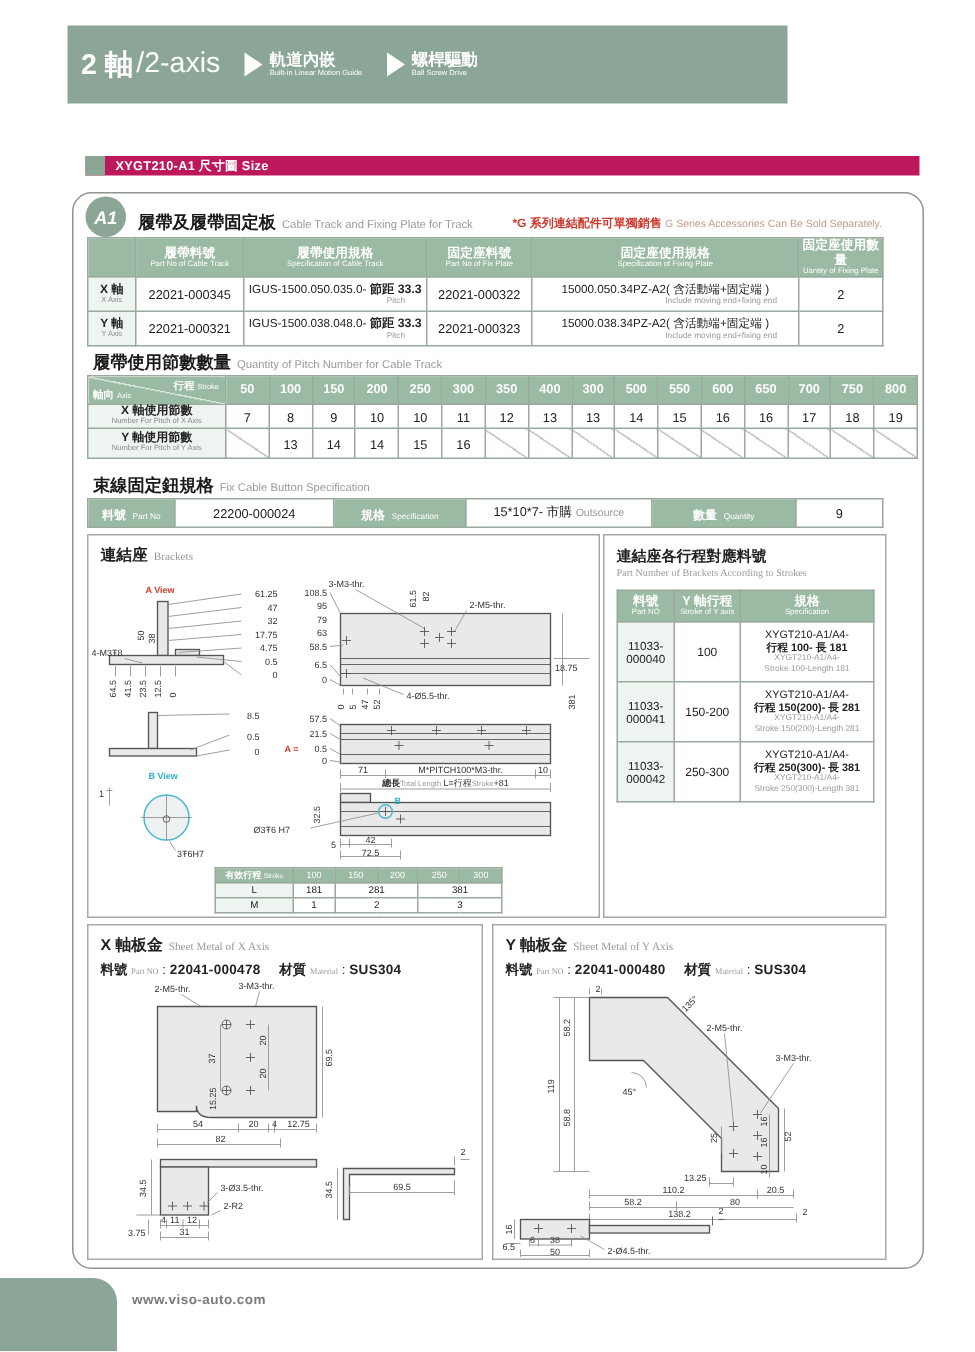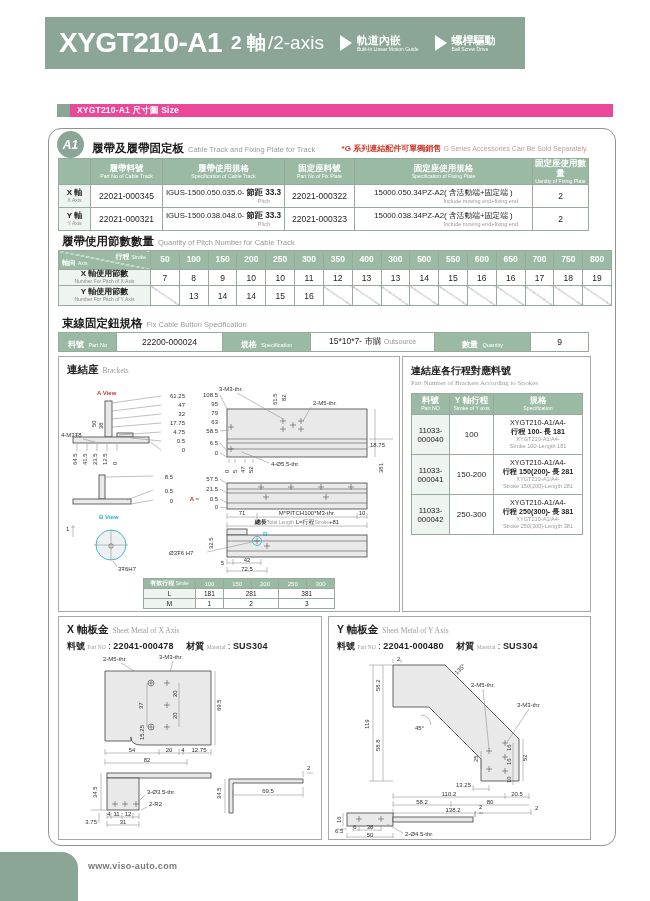--- a/index.html
+++ b/index.html
@@ -9,21 +9,21 @@
   
   .hdr{left:45px;top:17px;width:480px;height:52px;background:#8BA697;color:#fff;display:flex;align-items:center;}
   .hdr-title{font-size:28px;font-weight:bold;margin-left:14px;letter-spacing:-.5px;}
   .hdr-zh{font-size:19px;margin-left:9px;font-weight:bold;}
   .hdr-en{font-size:19px;margin-left:2px;font-weight:300;}
   .badge{display:flex;align-items:center;margin-left:16px;}
   .tri{width:0;height:0;border-top:8px solid transparent;border-bottom:8px solid transparent;border-left:12px solid #fff;margin-right:5px;}
   .badge-zh{font-size:11px;font-weight:bold;line-height:1.15;}
   .badge-en{font-size:5px;line-height:1.2;white-space:nowrap;}
   
-  .sizebar{left:57px;top:104px;width:556px;height:13px;background:#ec4899;display:flex;align-items:center;}
+  .sizebar{left:57px;top:104px;width:556px;height:13px;background:#be185d;display:flex;align-items:center;}
   .sizebar .sq{width:13px;height:13px;background:#8BA697;}
   .sizebar .txt{color:#fff;font-size:8.5px;font-weight:bold;margin-left:7px;letter-spacing:.2px;}
   
   .content{left:48px;top:128px;width:566px;height:716px;border:1.5px solid #8f948f;border-radius:13px;}
   .a1badge{left:57px;top:131px;width:27px;height:27px;border-radius:50%;background:#8BA697;color:#fff;font-size:12px;font-weight:bold;font-style:italic;display:flex;align-items:center;justify-content:center;z-index:4;}
   .sec-title{font-size:11.5px;font-weight:bold;color:#1a1a1a;white-space:nowrap;}
   .sec-title .en{font-size:7.5px;color:#9a9a9a;font-weight:normal;margin-left:4px;}
   .note{font-size:8px;text-align:right;white-space:nowrap;}
   .note .zh{color:#CC3B2F;font-weight:bold;}
   .note .en{color:#c59a90;font-size:7px;}
@@ -68,21 +68,20 @@
   .mini .gh{font-size:6px;}
   .footurl{left:88px;top:861px;font-size:9px;color:#7a7a7a;font-weight:bold;letter-spacing:.3px;}
   .footgreen{left:0;top:852px;width:78px;height:49px;background:#8BA697;border-top-right-radius:16px;}
 </style>
 </head>
 <body>
 
 <div id="page">
 
   <div class="abs hdr">
-    <span class="hdr-title">XYGT210-A1</span>
     <span class="hdr-zh">2 軸</span>
     <span class="hdr-en">/2-axis</span>
     <span class="badge">
       <span class="tri"></span>
       <span>
           <span class="badge-zh" style="display:block;">軌道內嵌</span>
       <span class="badge-en" style="display:block;">Built-in Linear Motion Guide</span>
         </span>
     </span>
     <span class="badge">

